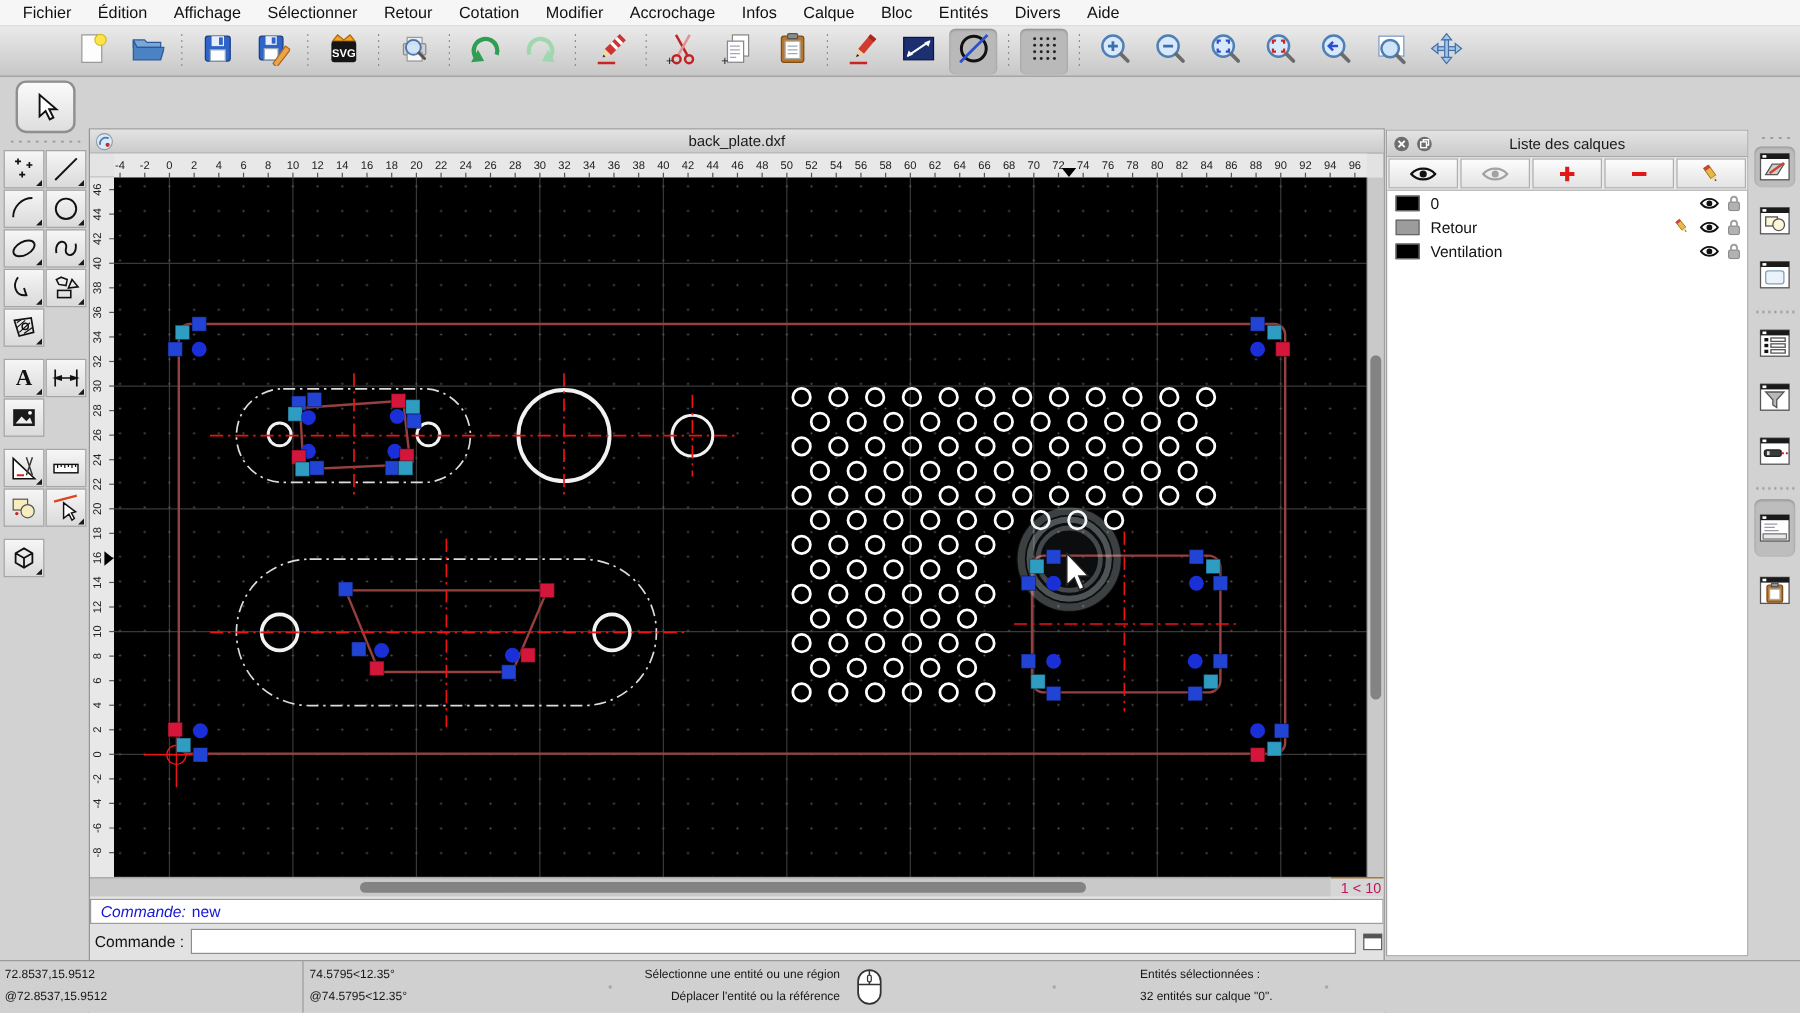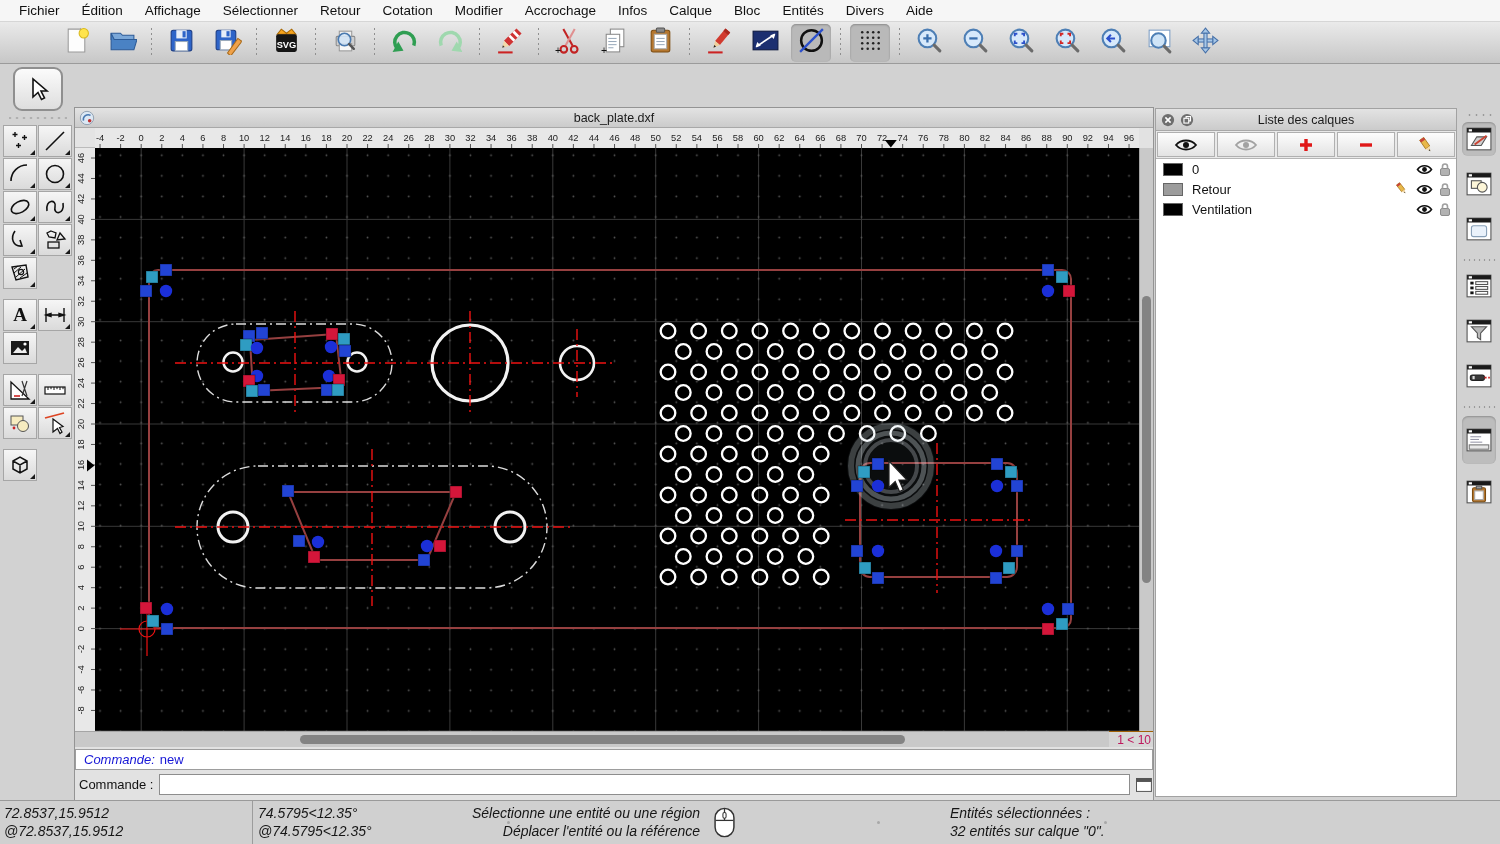--- a/index.html
+++ b/index.html
@@ -83,21 +83,21 @@
   .dock-btn{width:34px;height:34px;margin:0 auto 11px auto;border-radius:6px;
     display:flex;align-items:center;justify-content:center;}
   .dock-btn.tall{height:48px;}
   .dock-btn.active{background:#bdbdbd;box-shadow:inset 0 1px 2px rgba(0,0,0,.25);}
   .dock-btn svg{width:26px;height:24px;}
   .dock-btn.tall svg{height:40px;}
   .dock-sep{height:6px;margin:0 4px 6px 4px;
     background-image:radial-gradient(#9a9a9a .9px,transparent 1.1px);background-size:5px 6px;}
   
   #statusbar{position:absolute;left:0;top:800px;width:1500px;height:44px;background:#d0d0d0;border-top:1px solid #9a9a9a;box-sizing:border-box;}
-  .st{position:absolute;font-size:14px;color:#161616;line-height:16px;white-space:pre;font-style:italic;}
+  .st{position:absolute;font-size:10px;color:#161616;line-height:16px;white-space:pre;}
   #st-div{position:absolute;left:252px;top:0;bottom:0;width:1px;background:#9c9c9c;}
   .st-dot{position:absolute;width:3px;height:3px;border-radius:2px;background:#a8a8a8;top:20px;}
   #mouse-icon{position:absolute;left:713px;top:5px;width:23px;height:33px;}
 </style>
 </head>
 <body>
 
 <div id="root">
 
   <div id="menubar">

